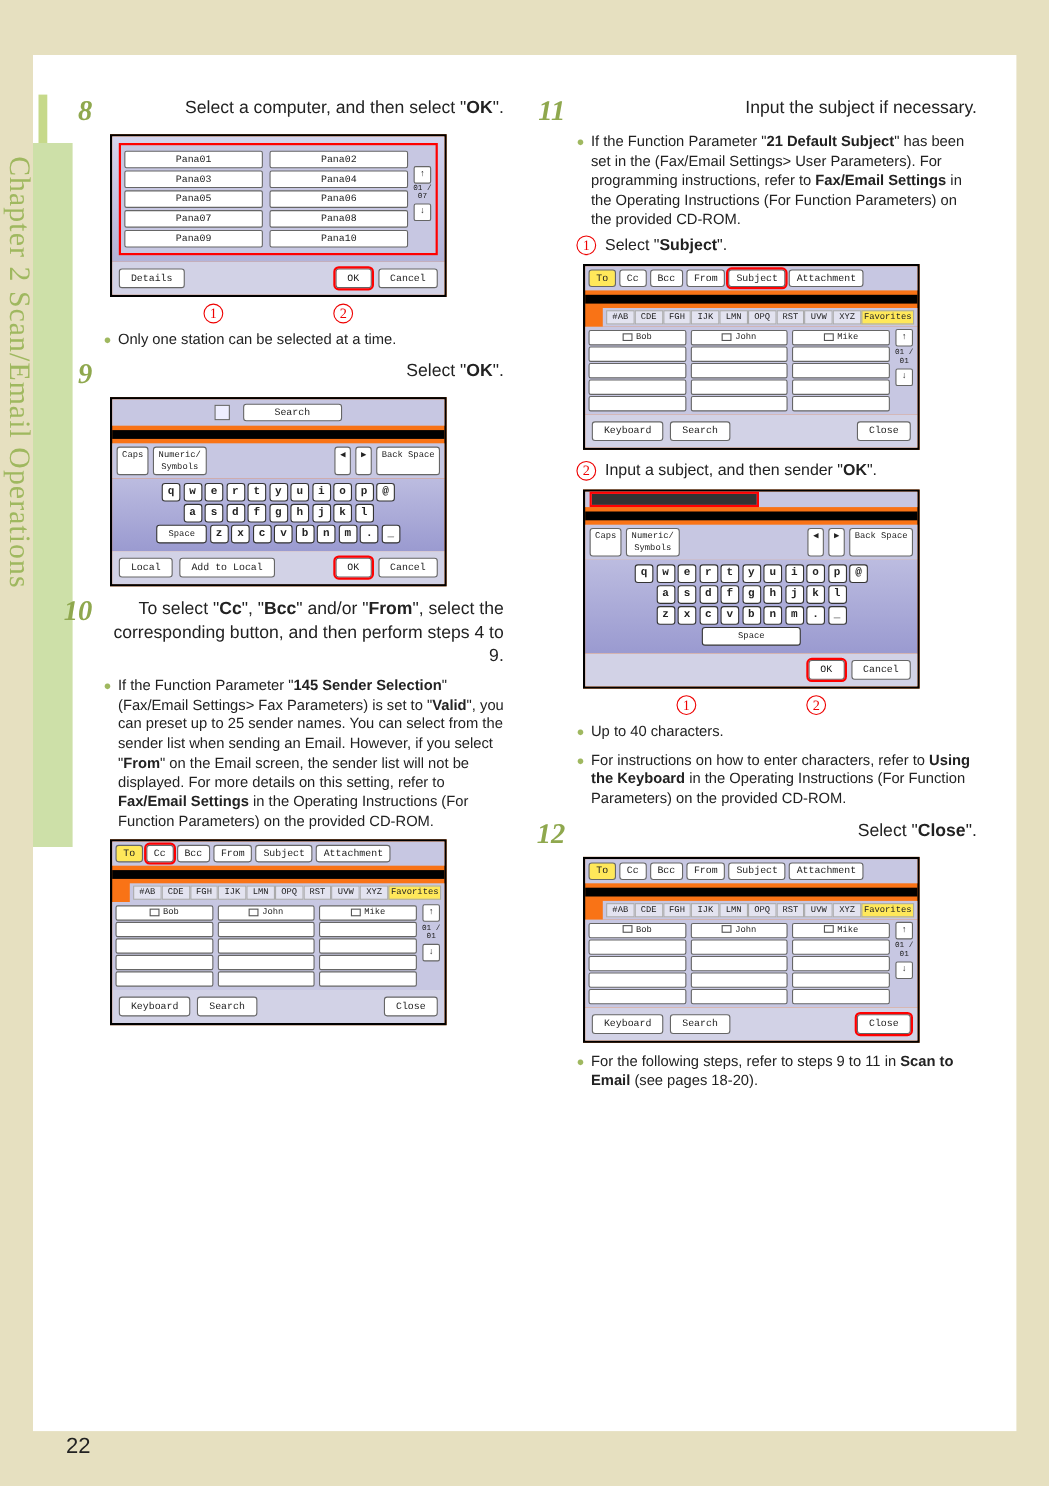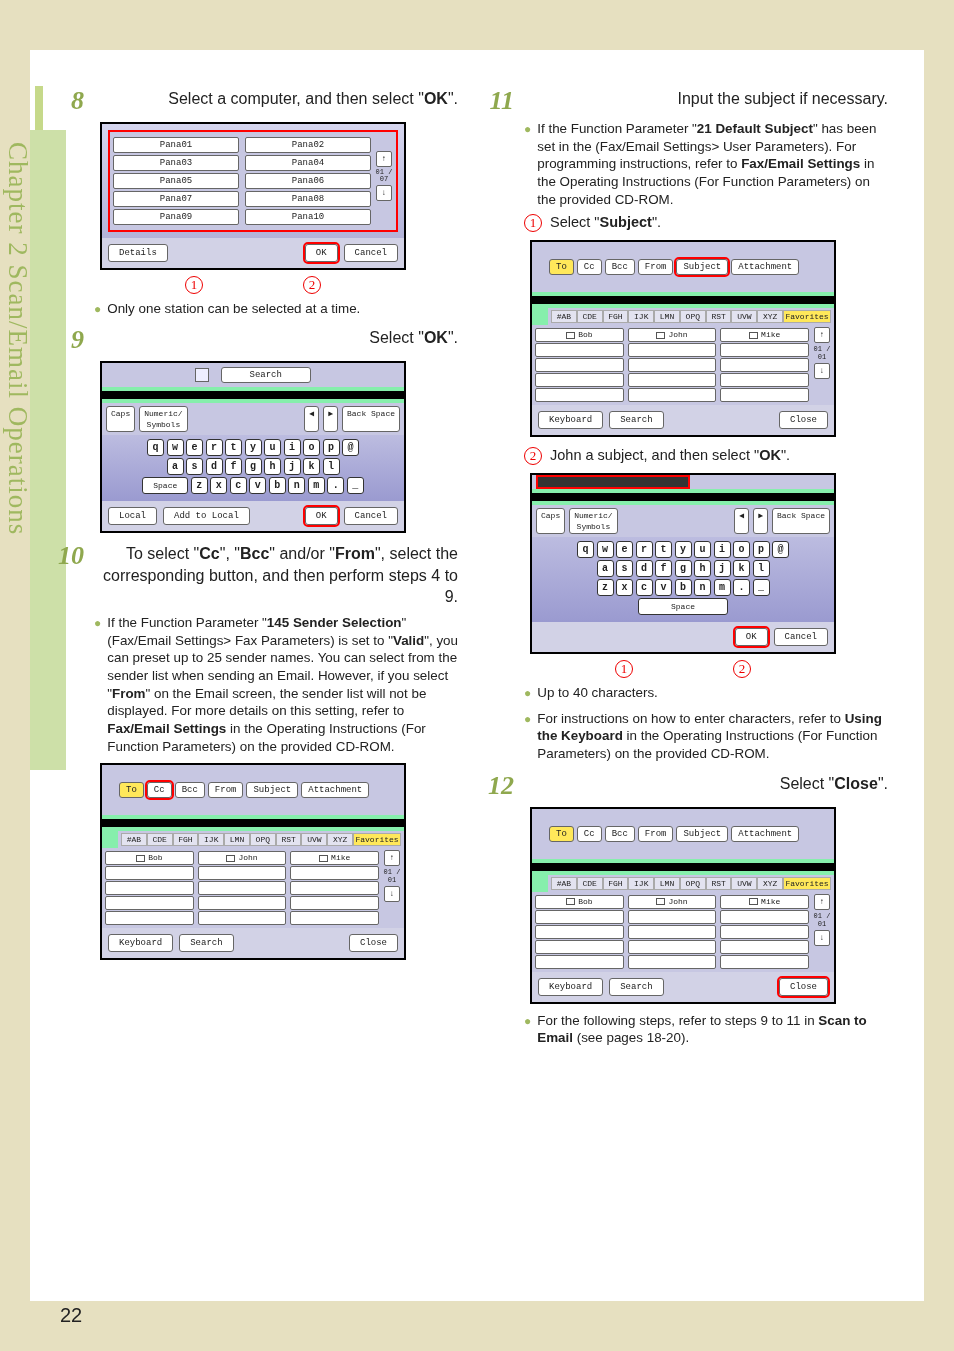--- a/index.html
+++ b/index.html
@@ -58,21 +58,21 @@
     text-align: right;
     flex-shrink: 0;
     line-height: 1;
   }
   .step-body { flex: 1; font-size: 16px; line-height: 1.35; text-align: right; }
   .bullet { display: flex; gap: 6px; font-size: 13.4px; line-height: 1.32; margin: 6px 0 6px 0; padding-left: 44px; }
   .bullet .dot { color: #9fb85f; font-size: 12px; line-height: 1.6; }
 
   .screenshot {
     margin: 8px 0 8px 50px;
-    background: #86efac;
+    background: #f97316;
     border: 2px solid #000;
     width: 306px;
     position: relative;
     font-family: "Courier New", monospace;
     font-size: 9px;
   }
   .ss-inner { background: linear-gradient(#d5d5ee, #b3b3d8); padding: 6px; }
   .ss-bar { height: 8px; background: #000; margin: 4px 0; }
 
   
@@ -95,21 +95,21 @@
   .kbd-top { background:#c7c7e2; padding:4px; text-align:center; }
   .search-box { display:inline-block; background:#fff; border:1px solid #666; padding:2px 28px; border-radius:3px; }
   .kbd-ctrl { display:flex; gap:4px; padding:3px 4px; background:#c7c7e2; }
   .kbtn { background:#fff; border:1px solid #666; border-radius:3px; padding:1px 4px; font-family:"Courier New",monospace; font-size:8px; line-height:11px; white-space:nowrap;text-align:right; }
   .kbd-rows { background:linear-gradient(#bcbce0,#9a9ad0); padding:2px 10px 5px; }
   .krow { display:flex; gap:2.5px; justify-content:center; margin:2px 0; }
   .key { width:17px; height:17px; background:#fff; border:1px solid #333; border-radius:3px; text-align:center; font-family:"Courier New",monospace; font-size:10px; font-weight:bold; line-height:15px; }
   .key.wide { width:auto; padding:0 10px; font-size:8px; font-weight:normal; }
 
   
-  .tabs-row { display:flex; gap:3px; padding:17px; background:#c7c7e2; }
+  .tabs-row { display:flex; gap:3px; padding:3px; background:#c7c7e2; }
   .tab-b { flex:1; background:#fff; border:1px solid #666; border-radius:3px; padding:2px 0; text-align:center; font-family:"Courier New",monospace; font-size:9px; }
   .tab-b.sp { flex:0 0 auto; padding:2px 6px; }
   .alpha-row { display:flex; padding:2px 3px; background:#c7c7e2;margin-left:16px; }
   .alpha-b { flex:1; text-align:center; font-size:8px; padding:1px 0; background:#e3e3f0; border:1px solid #aaa; }
   .alpha-b.fav { background:#ffe85a; flex:0 0 48px; }
   .addr-area { display:flex; background:#c7c7e2; padding:2px 3px; }
   .addr-cols { flex:1; }
   .addr-row { display:flex; gap:4px; margin:1px 0; }
   .addr-cell { flex:1; height:14px; background:#fff; border:1px solid #666; border-radius:2px; font-size:8px; text-align:center; line-height:12px; }
   .mail-icon { display:inline-block; width:9px; height:7px; border:1px solid #555; position:relative; vertical-align:middle; margin-right:3px; }
@@ -419,21 +419,21 @@
         <div style="display:flex; gap:6px;">
           <div class="panel-btn">Keyboard</div>
           <div class="panel-btn">Search</div>
         </div>
         <div class="panel-btn">Close</div>
       </div>
     </div>
 
     <div style="padding-left:44px; font-size:14.5px; margin:10px 0 4px;">
       <span class="circ" style="margin-right:4px;">2</span>
-      <span>John a subject, and then select "</span><b>OK</b><span>".</span>
+      <span>Input a subject, and then sender "</span><b>OK</b><span>".</span>
     </div>
 
     <div class="screenshot">
       <div style="background:#c7c7e2; height:14px; padding:2px 6px;">
         <div style="outline:2px solid #f00; height:10px; width:150px; background:#333;"></div>
       </div>
       <div class="ss-bar"></div>
       <div class="kbd-ctrl">
         <div class="kbtn">Caps</div>
         <div class="kbtn" style="white-space:pre;text-align:center;">Numeric/

